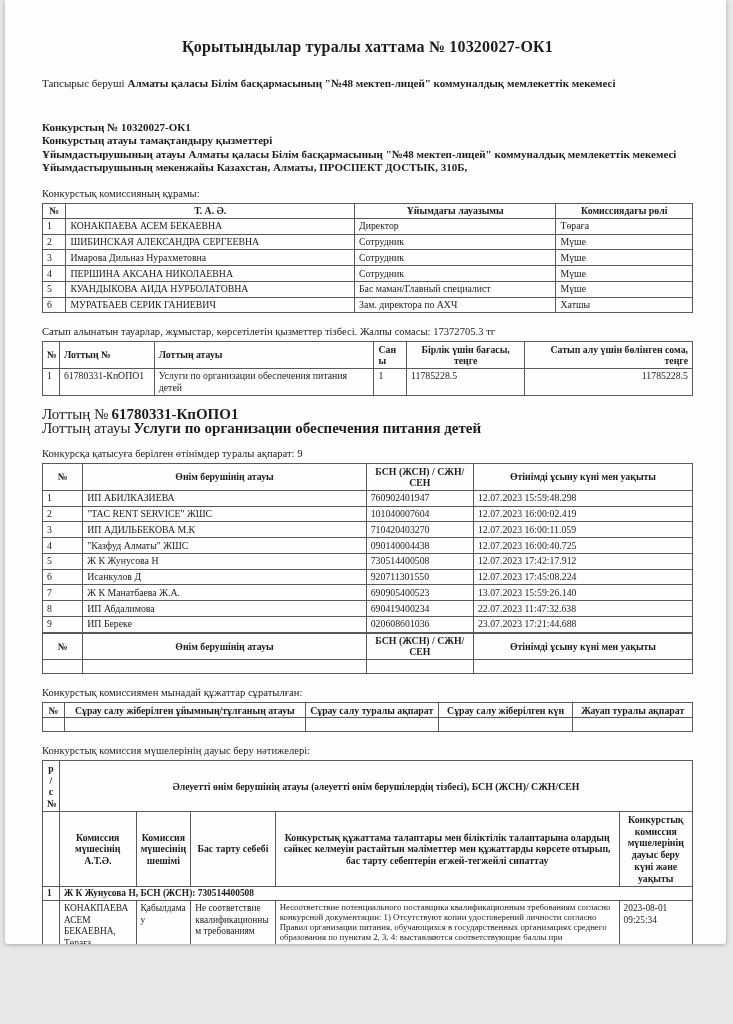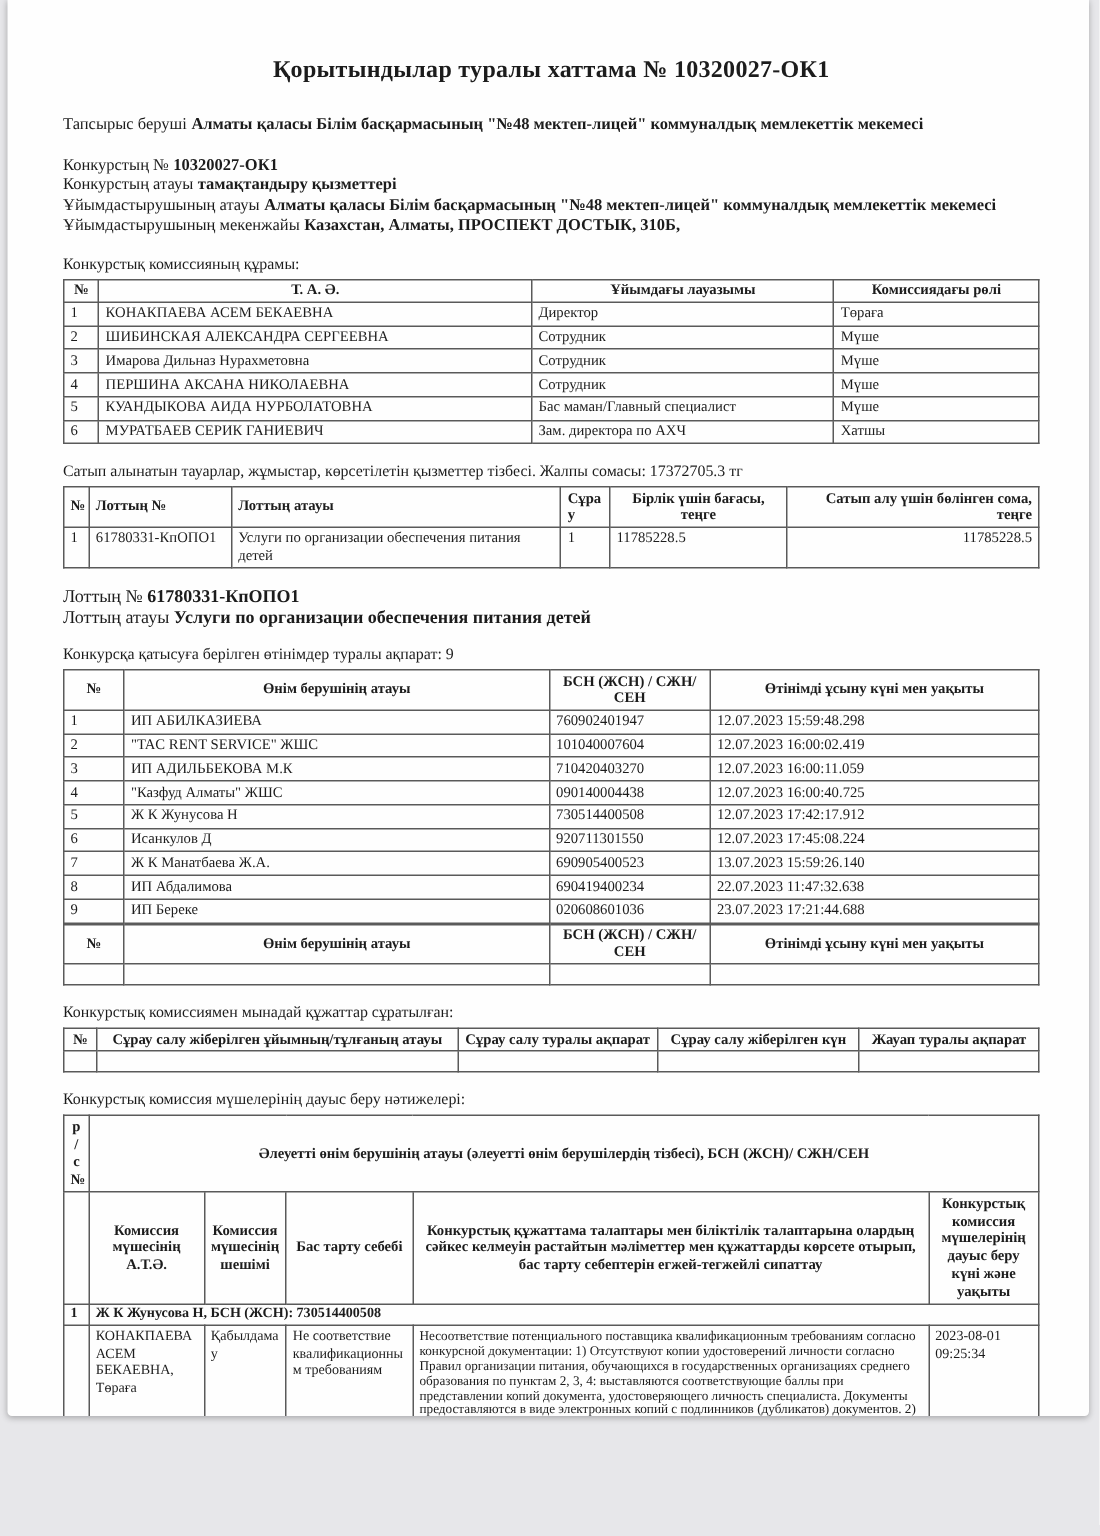--- a/index.html
+++ b/index.html
@@ -7,23 +7,23 @@
   body { background:#e7e7ea; font-family:"Liberation Serif", serif; color:#1c1c1c; position:relative; }
   .page { position:absolute; left:5px; top:0; width:721px; height:944px; background:#fefefe;
           overflow:hidden; box-shadow:0 1px 4px rgba(0,0,0,.28); border-radius:0 0 3px 3px; }
   .content { padding:0 33px 0 37px; }
 
   .title { font-size:16px; font-weight:bold; text-align:center; margin-top:38px; letter-spacing:.2px; }
 
   .line { font-size:11px; line-height:13.5px; }
   .line b { margin-left:3px; }
   .customer { margin-top:21px; }
-  .meta { margin-top:13px; }
+  .meta { margin-top:30px;font-weight:bold; }
   .lotinfo { margin-top:11px; font-size:11px; }
-  .lotinfo .line { font-size:12px; line-height:14px; }
+  .lotinfo .line { font-size:15px; line-height:14px; }
 
   .h { font-size:10.6px; font-weight:normal; margin-top:13px; margin-bottom:4px; }
 
   table { width:100%; border-collapse:collapse; table-layout:fixed; }
   th, td { border:1px solid #5a5a5a; font-size:9.8px; padding:1.5px 4px; vertical-align:top;
            overflow:hidden; word-wrap:break-word; }
   th { font-weight:bold; text-align:center; vertical-align:middle; line-height:1.15; }
   td { line-height:1.2; }
   .right { text-align:right; }
   .preline { white-space:pre-line; }
@@ -115,21 +115,21 @@
           <col style="width:33.8%">
           <col style="width:5%">
           <col style="width:18.2%">
           <col style="width:25.8%">
         </colgroup>
       <tbody>
           <tr>
         <th style="text-align:left">№</th>
         <th style="text-align:left">Лоттың №</th>
         <th style="text-align:left">Лоттың атауы</th>
-        <th style="text-align:left">Сұрау</th>
+        <th style="text-align:left">Саны</th>
         <th style="text-align:center">Бірлік үшін бағасы, теңге</th>
         <th style="text-align:right">Сатып алу үшін бөлінген сома, теңге</th>
       </tr>
       <tr>
         <td>1</td>
         <td>61780331-КпОПО1</td>
         <td>Услуги по организации обеспечения питания детей</td>
         <td>1</td>
         <td>11785228.5</td>
         <td class="right">11785228.5</td>

